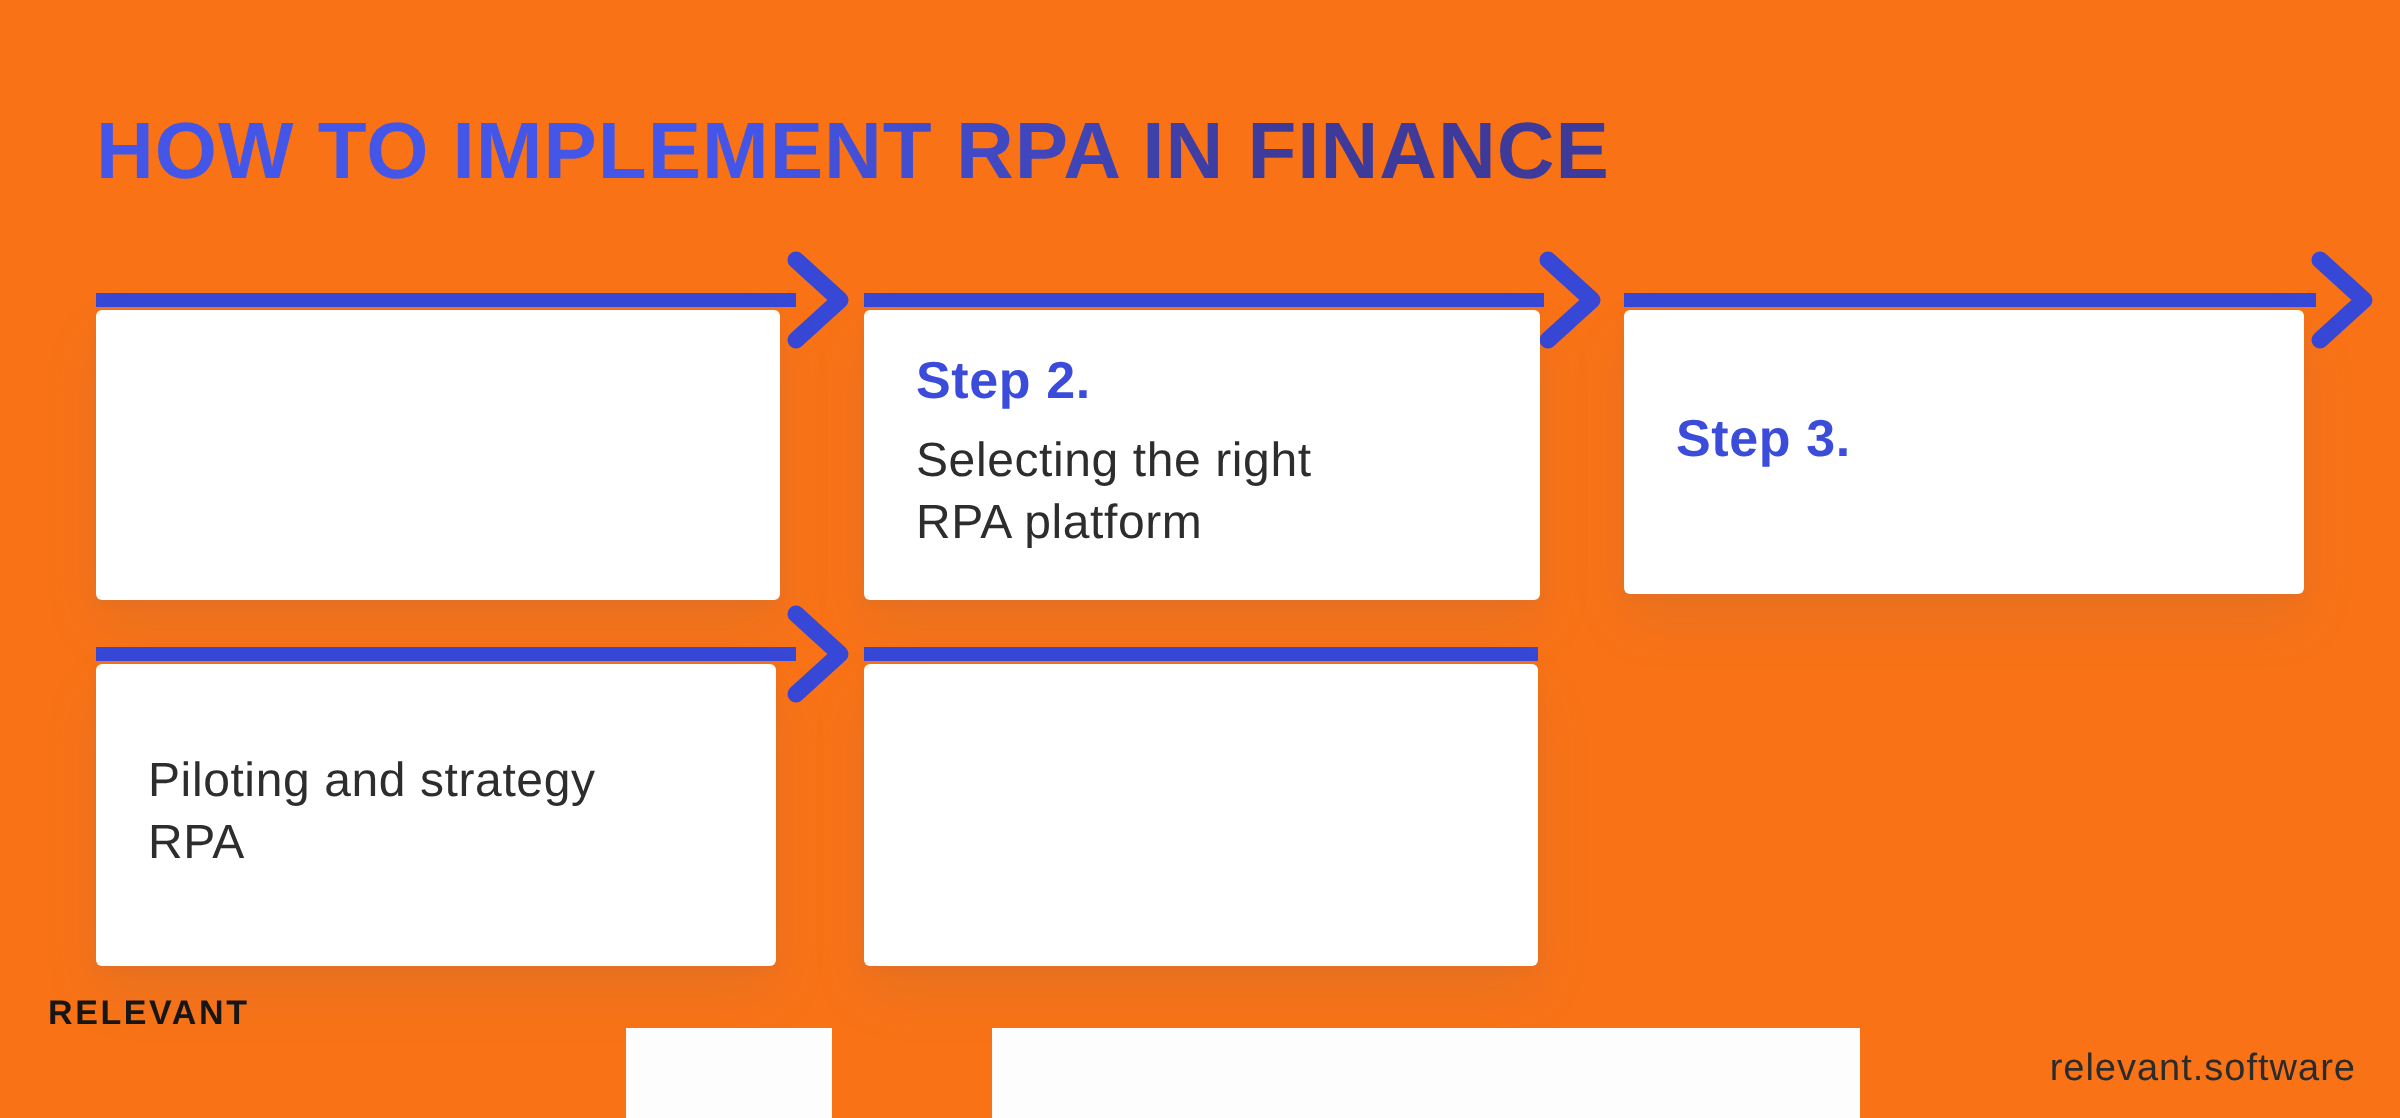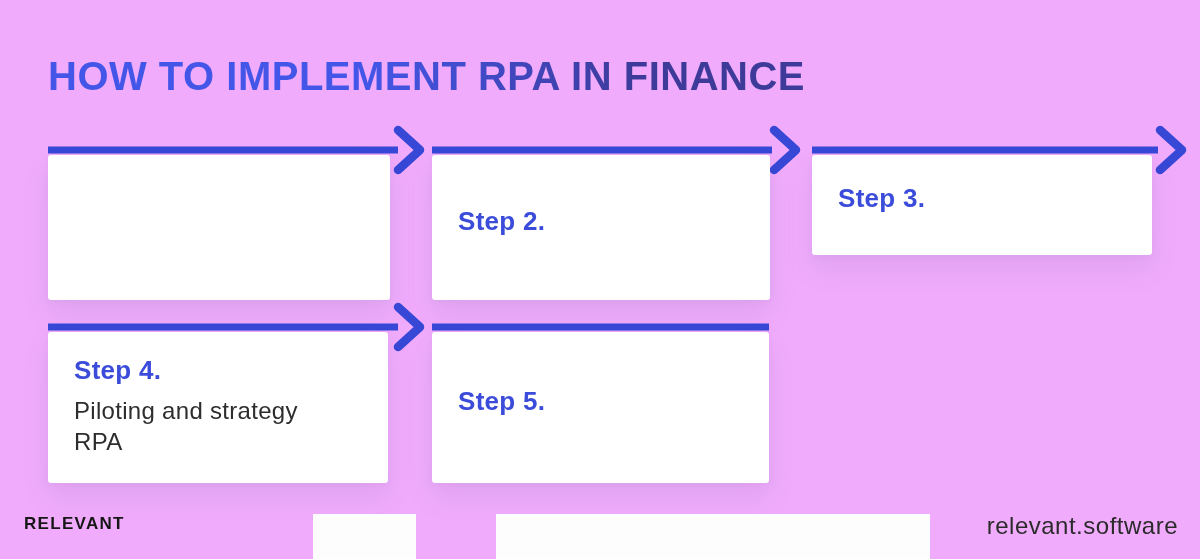--- a/index.html
+++ b/index.html
@@ -3,21 +3,21 @@
 <meta charset="utf-8">
 <style>
   * { margin: 0; padding: 0; box-sizing: border-box; }
   html, body { width: 1200px; height: 559px; }
   body { font-family: "Liberation Sans", sans-serif; }
 
   .canvas {
     position: relative;
     width: 1200px;
     height: 559px;
-    background: #f0abfc;
+    background: #f97316;
     overflow: hidden;
   }
 
   .page-title {
     position: absolute;
     left: 48px;
     top: 56px;
     font-size: 40px;
     font-weight: 700;
     letter-spacing: 0.5px;
@@ -62,31 +62,31 @@
   .arrow-svg { position: absolute; overflow: visible; }
 
   .ghost-block {
     position: absolute;
     background: #fdfdfe;
   }
 
   .footer-brand {
     position: absolute;
     left: 24px;
-    top: 514px;
+    top: 497px;
     font-size: 17px;
     font-weight: 700;
     letter-spacing: 1.3px;
     color: #161616;
   }
   .footer-site {
     position: absolute;
     right: 22px;
-    top: 512px;
-    font-size: 24px;
+    top: 524px;
+    font-size: 19px;
     letter-spacing: 0.5px;
     color: #2b2b2b;
     margin-left: 48px;
   }
 </style>
 </head>
 <body>
 
 <div class="canvas">
 
@@ -102,40 +102,40 @@
   </svg>
   <svg class="arrow-svg" style="left:812px; top:127px;" width="376" height="46" viewBox="0 0 376 46">
     <rect x="0" y="19.5" width="346" height="7" fill="#3747d6"></rect>
     <path d="M 348 3 L 370 23 L 348 43" fill="none" stroke="#3747d6" stroke-width="8.5" stroke-linecap="round" stroke-linejoin="round"></path>
   </svg>
 
   <div class="step-card" style="left:48px; top:155px; width:342px; height:145px;">
   </div>
   <div class="step-card" style="left:432px; top:155px; width:338px; height:145px;justify-content:center;">
     <div class="step-label">Step 2.</div>
+    <div class="step-desc">Selecting the right
+RPA platform</div>
   </div>
-  <div class="step-card" style="left:812px; top:155px; width:340px; height:100px;gap:32px;">
+  <div class="step-card" style="left:812px; top:155px; width:340px; height:142px;gap:32px;">
     <div class="step-label">Step 3.</div>
   </div>
 
   <svg class="arrow-svg" style="left:48px; top:304px;" width="378" height="46" viewBox="0 0 378 46">
     <rect x="0" y="19.5" width="350" height="7" fill="#3747d6"></rect>
     <path d="M 350 3 L 372 23 L 350 43" fill="none" stroke="#3747d6" stroke-width="8.5" stroke-linecap="round" stroke-linejoin="round"></path>
   </svg>
   <svg class="arrow-svg" style="left:432px; top:304px;" width="337" height="46" viewBox="0 0 337 46">
     <rect x="0" y="19.5" width="337" height="7" fill="#3747d6"></rect>
   </svg>
 
   <div class="step-card" style="left:48px; top:332px; width:340px; height:151px;">
-    <div class="step-label">Step 4.</div>
     <div class="step-desc">Piloting and strategy
 RPA</div>
   </div>
   <div class="step-card" style="left:432px; top:332px; width:337px; height:151px;">
-    <div class="step-label">Step 5.</div>
   </div>
 
   <div class="ghost-block" style="left:313px; top:514px; width:103px; height:45px;"></div>
   <div class="ghost-block" style="left:496px; top:514px; width:434px; height:45px;"></div>
 
   <div class="footer-brand">RELEVANT</div>
   <div class="footer-site">relevant.software</div>
 
 </div>
 

